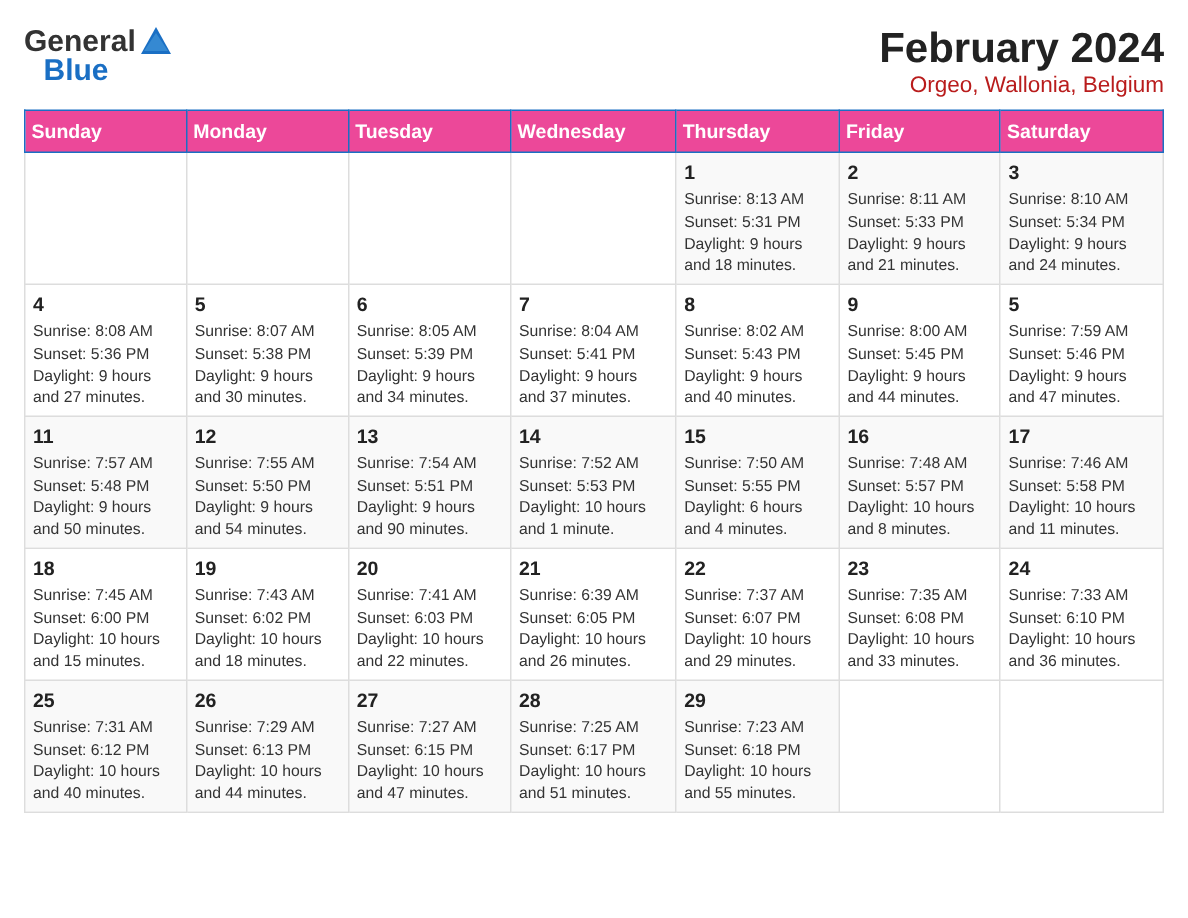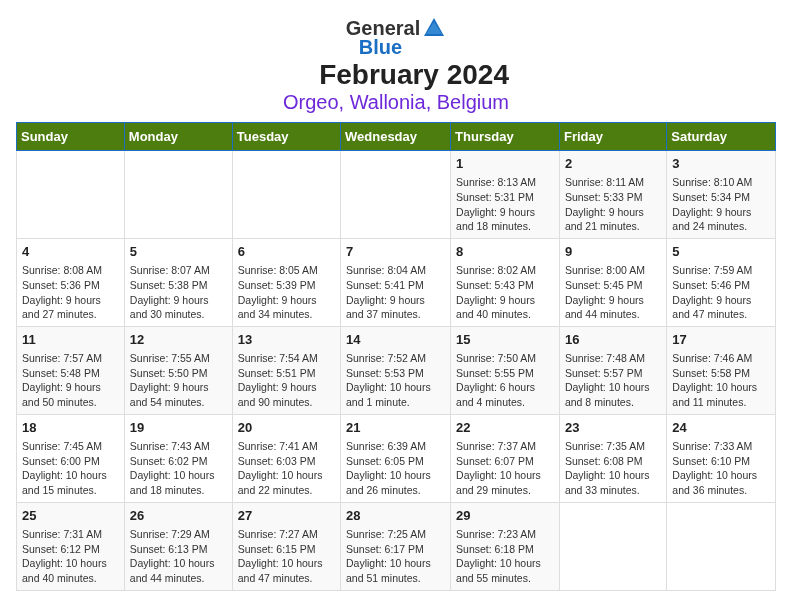--- a/index.html
+++ b/index.html
@@ -6,23 +6,22 @@
     body {
       font-family: Arial, sans-serif;
       background: #fff;
       width: 792px;
       min-height: 612px;
       padding: 16px;
     }
     .header {
       display: flex;
       justify-content: space-between;
-      align-items: center;
+      align-items: flex-start;
       margin-bottom: 8px;
-      flex-direction: column;
     }
     .logo {
       display: flex;
       flex-direction: column;
       align-items: flex-start;
     }
     .logo-text {
       display: flex;
       align-items: center;
     }
@@ -44,30 +43,30 @@
     }
     .title-block {
       text-align: right;
     }
     .month-title {
       font-size: 28px;
       font-weight: bold;
       color: #222;
     }
     .subtitle {
-      font-size: 20px;
-      color: #6d28d9;
+      font-size: 15px;
+      color: #b91c1c;
     }
     table {
       width: 100%;
       border-collapse: collapse;
       font-size: 11px;
     }
     thead tr {
-      background-color: #4d7c0f;
+      background-color: #ec4899;
       color: #fff;
     }
     thead th {
       padding: 6px 4px;
       text-align: left;
       font-size: 13px;
       font-weight: bold;
       border: 1px solid #1a6fc4;
     }
     tbody tr {

